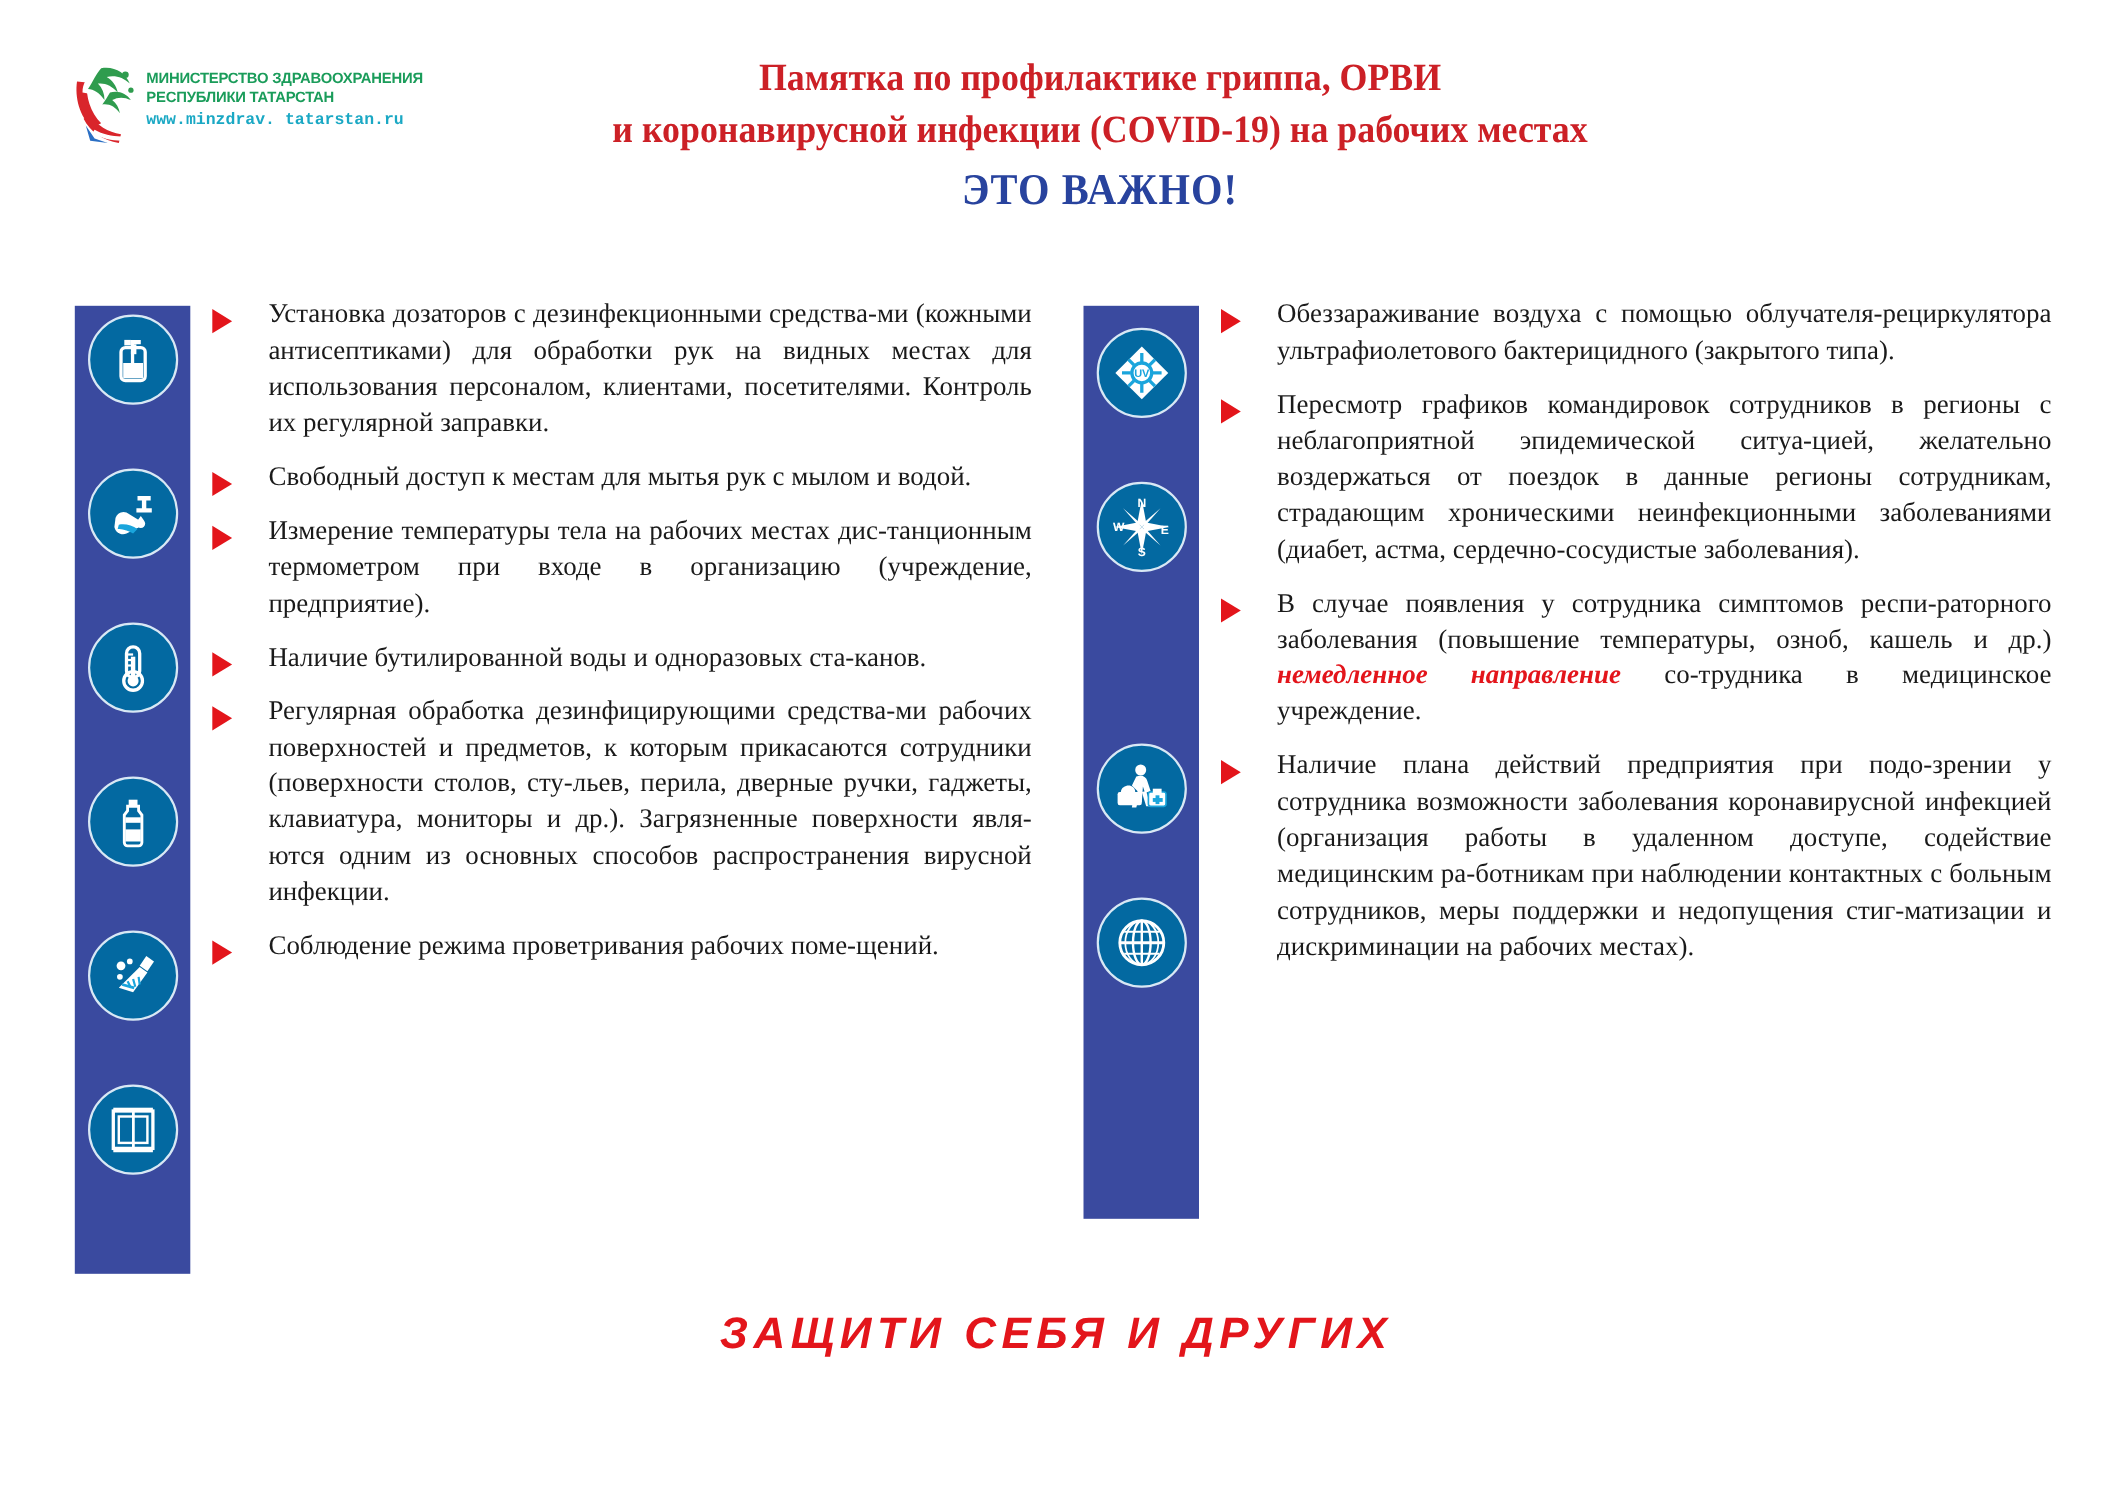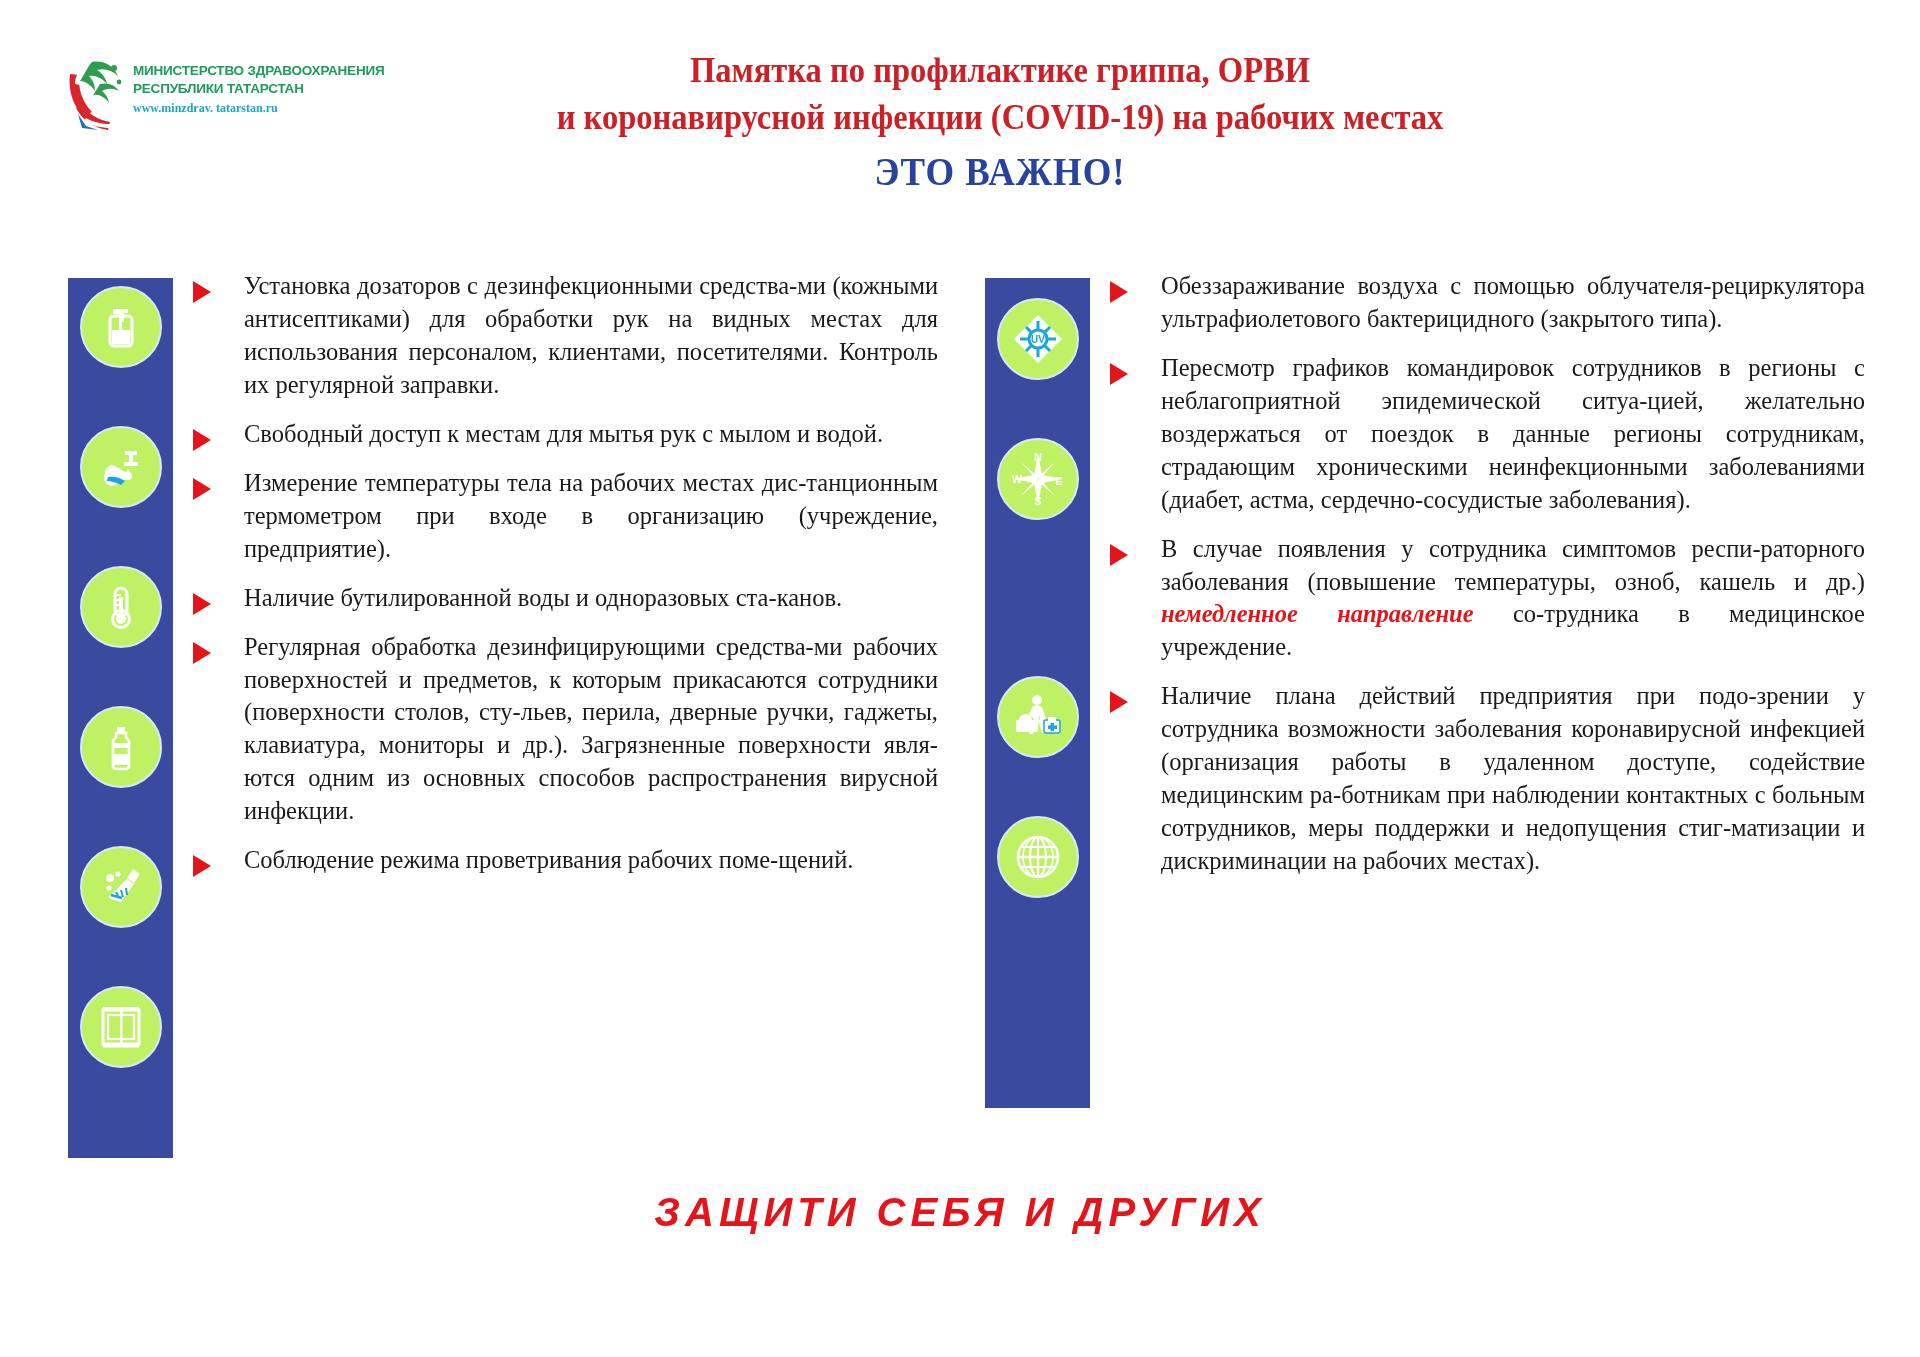--- a/index.html
+++ b/index.html
@@ -17,22 +17,22 @@
 
   .logo-block{position:absolute;left:62px;top:52px;width:330px;height:86px;display:flex;align-items:flex-start;}
   .logo-mark{width:62px;height:78px;position:relative;flex:0 0 62px;margin-top:2px;}
   .logo-text{margin-left:9px;padding-top:10px;}
   .logo-line1,.logo-line2{
     font-family:"Liberation Sans", sans-serif;
     font-weight:bold;font-size:13.5px;letter-spacing:-0.2px;
     color:#1a9c5a;line-height:1.32;white-space:nowrap;
   }
   .logo-url{
-    font-family:Liberation Serif, serif;
-    font-weight:bold;font-size:12px;color:#1aa8c4;margin-top:3px;white-space:nowrap;
+    font-family:Liberation Mono, monospace;
+    font-weight:bold;font-size:15px;color:#1aa8c4;margin-top:3px;white-space:nowrap;
   }
 
   .title-block{position:absolute;left:380px;top:48px;width:1240px;text-align:center;}
   .title-line{
     color:#cc2026;font-weight:bold;
     font-size:35px;line-height:1.33;
     font-family:"Liberation Serif", serif;
     transform:scaleX(0.93);transform-origin:center;
     letter-spacing:0px;
   }
@@ -53,21 +53,21 @@
 
   .iconbar{
     position:absolute;left:0;top:8px;width:105px;height:880px;
     background:#3a4a9f;
   }
   .col-right .iconbar{height:830px;}
 
   .icon-circle{
     position:absolute;left:50%;transform:translateX(-50%);
     width:82px;height:82px;border-radius:50%;
-    background:#bef264;
+    background:#0369a1;
     border:2px solid #d8e8f5;
     box-sizing:border-box;
     display:flex;align-items:center;justify-content:center;
   }
   .icon-circle svg{display:block;}
 
   .items{position:absolute;left:125px;top:0;right:0;}
   .item{display:flex;align-items:flex-start;margin-bottom:16px;}
   .bullet{
     flex:0 0 22px;margin-top:11px;margin-right:11px;

